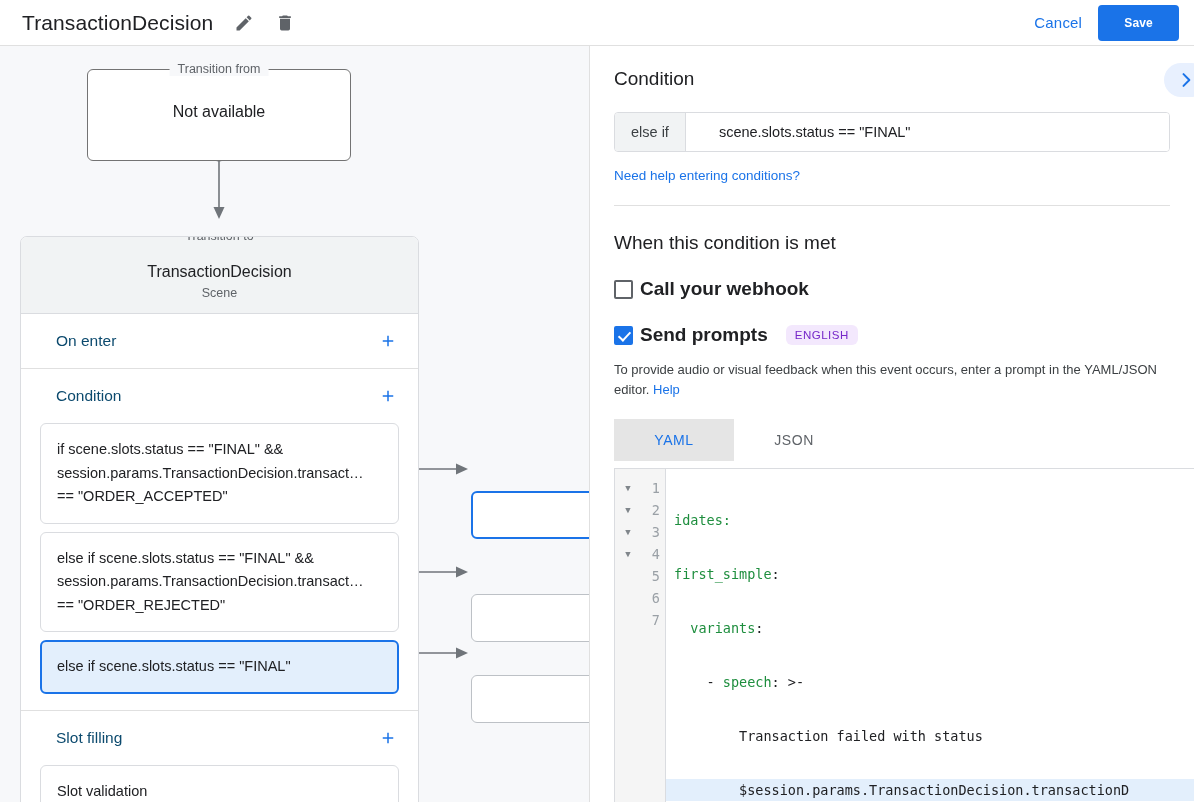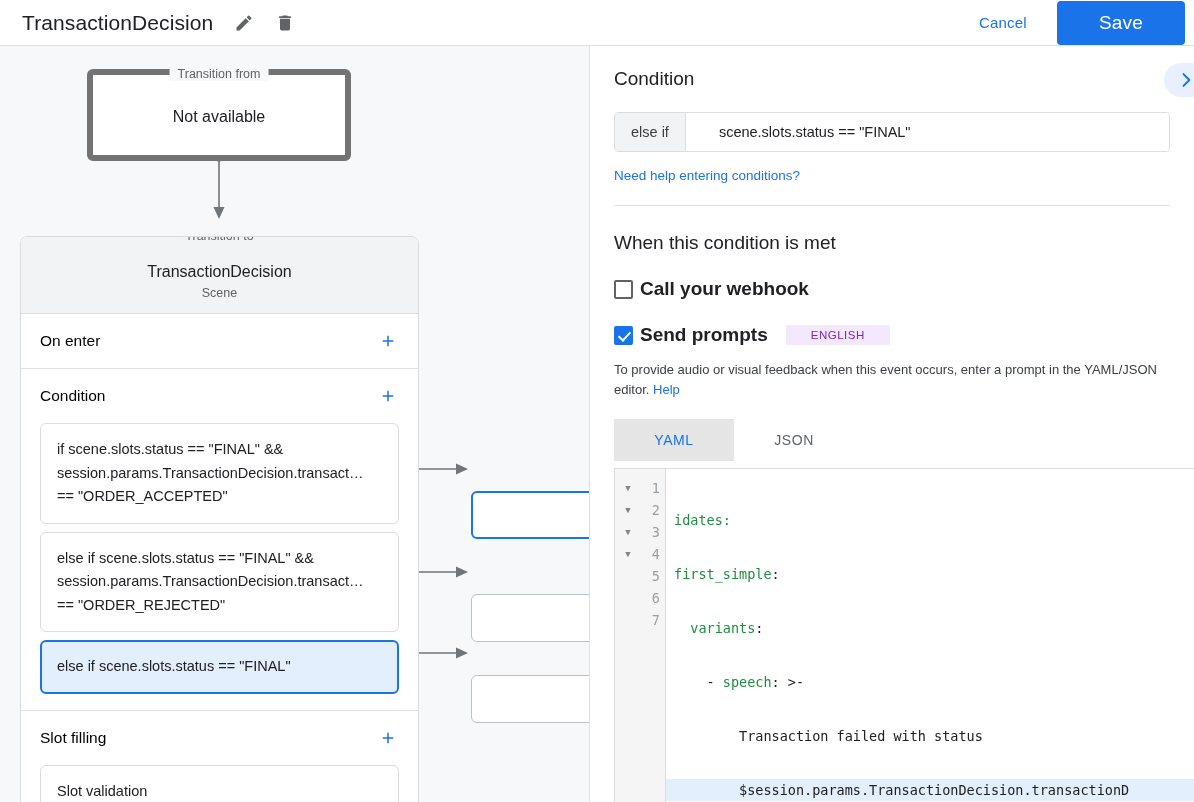--- a/index.html
+++ b/index.html
@@ -25,48 +25,48 @@
     letter-spacing: .1px;
   }
   .tb-icon-btn {
     width: 30px; height: 30px;
     display: flex; align-items: center; justify-content: center;
     cursor: pointer; border-radius: 50%;
   }
   #edit-btn { margin-left: 16px; }
   #delete-btn { margin-left: 11px; }
   #topbar-right {
-    margin-left: auto; display: flex; align-items: center; gap: 14px;
-    margin-right: 9px;
+    margin-left: auto; display: flex; align-items: center; 
+    margin-right: 15px;
   }
   #cancel-button {
     background: transparent; border: none;
     color: #1a73e8; font-size: 15px; font-family: inherit;
     padding: 9px 16px; border-radius: 4px; cursor: pointer;
     font-weight: 500; letter-spacing: .2px;
   }
   #save-button {
     background: #1a73e8; border: none;
-    color: #ffffff; font-size: 19px; font-family: inherit;
-    padding: 11px 42px; border-radius: 4px; cursor: pointer;
-    font-weight: 400; letter-spacing: .2px;
+    color: #ffffff; font-size: 12px; font-family: inherit;
+    padding: 11px 26px; border-radius: 4px; cursor: pointer;
+    font-weight: 700; letter-spacing: .2px;
   }
 
   
   #left-canvas {
     position: absolute; left: 0; top: 46px; width: 589px; height: 756px;
     background: #f7f8fa;
     overflow: hidden;
   }
   #graph { position: absolute; left: 0; top: 0; width: 589px; height: 756px; }
 
   
   .tbox {
     position: absolute;
-    border: 6px solid #737373;
+    border: 1px solid #737373;
     border-radius: 6px;
   }
   .tbox-legend {
     position: absolute;
     top: -8px; left: 50%; transform: translateX(-50%);
     background: #f7f8fa;
     padding: 0 8px;
     font-size: 12.5px;
     color: #5f6368;
     white-space: nowrap;
@@ -105,21 +105,21 @@
 
   .section {
     border-bottom: 1px solid #e0e0e0;
     padding: 0 0 0 0;
   }
   .section:last-child { border-bottom: none; }
   .section-head {
     height: 54px; display: flex; align-items: center;
     padding: 0 18px 0 19px;
   }
-  .section-title { font-size: 15.5px; color: #000000; }
+  .section-title { font-size: 15.5px; color: #0c4a6e; margin-left: 16px; }
   .plus-btn {
     margin-left: auto; width: 24px; height: 24px;
     display: flex; align-items: center; justify-content: center;
     cursor: pointer;
   }
   .section-body { padding: 0 19px 16px 19px; }
   .cond-row {
     border: 1px solid #dadce0;
     border-radius: 6px;
     background: #ffffff;
@@ -221,21 +221,21 @@
     border: solid #ffffff; border-width: 0 2.2px 2.2px 0;
     transform: rotate(43deg);
   }
   .check-label {
     margin-left: 7px; font-size: 19px; color: #202124; font-weight: bold;
   }
   #english-badge {
     margin-left: 18px;
     background: #f3e8fd; color: #7627c9;
     font-size: 11.5px; letter-spacing: .5px;
-    padding: 4px 25px; border-radius: 1px;
+    padding: 4px 9px; border-radius: 6px;
   }
   #prompt-desc {
     margin-top: 14px; font-size: 13px; line-height: 20px; color: #3c4043;
     max-width: 560px;
   }
   #prompt-help-link { color: #1a73e8; text-decoration: none; cursor: pointer; }
 
   #tabs { display: flex; margin-top: 19px; }
   .tab {
     padding: 13px 0; width: 120px; text-align: center;

